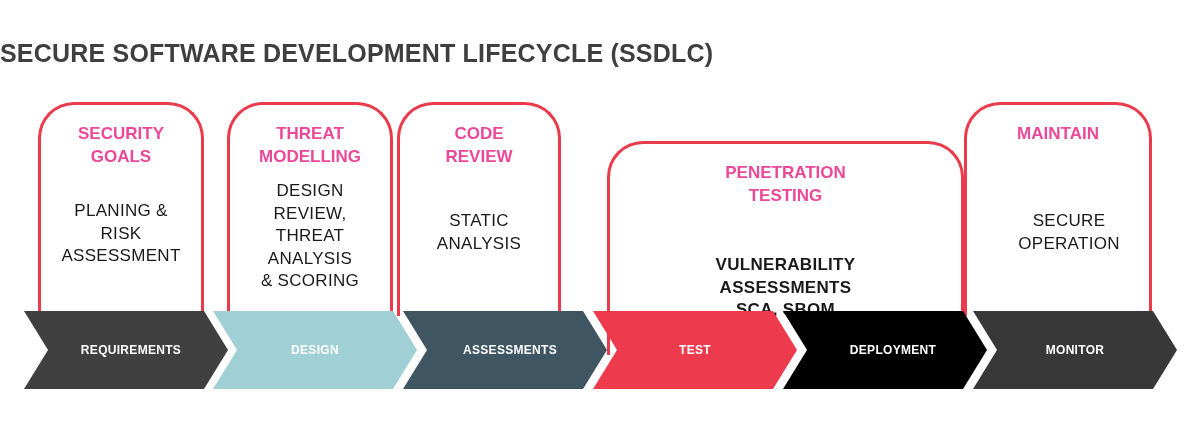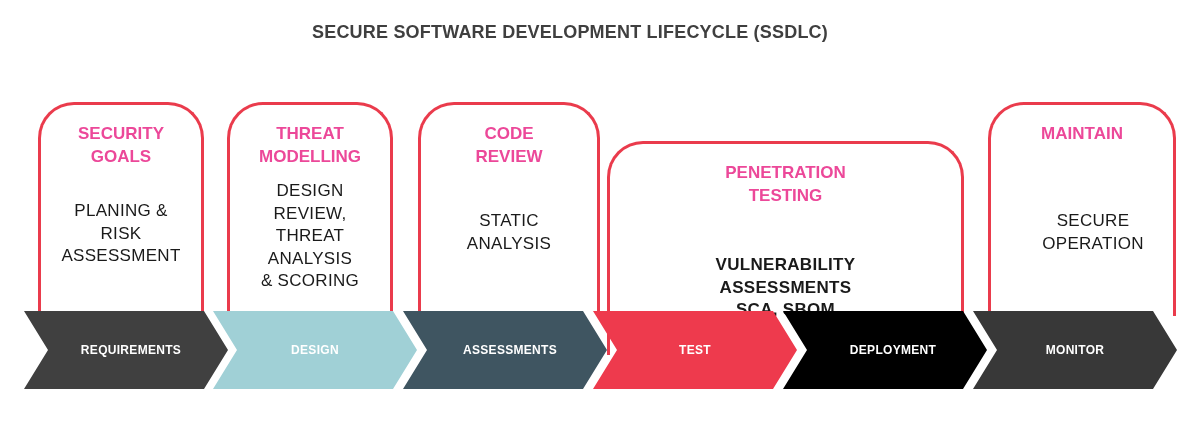--- a/index.html
+++ b/index.html
@@ -1,21 +1,21 @@
 <!DOCTYPE html>
 <html><head>
   <meta charset="utf-8">
   <style>
     * { margin: 0; padding: 0; box-sizing: border-box; }
     html, body { width: 1200px; height: 426px; background: #ffffff; overflow: hidden; }
     body { position: relative; font-family: "Liberation Sans", sans-serif; }
 
     .title {
-      position: absolute; left: 0; top: 22px; width: 1140px;
-      text-align: center; font-weight: bold; font-size: 18px;
+      position: absolute; left: 0; top: 39px; width: 1140px;
+      font-weight: bold; font-size: 25px;
       color: #3f3f3f; letter-spacing: 0.2px;
     }
 
     .box {
       position: absolute; top: 102px; height: 214px;
       border: 3px solid #ea3b4c; border-bottom: none;
       border-radius: 36px 36px 0 0; background: #ffffff;
     }
     .box-head {
       position: absolute; left: 0; right: 0; top: 17px;
@@ -51,36 +51,36 @@
 <div class="box" style="left:227px; width:166px;">
   <div class="box-head">THREAT
 MODELLING</div>
   <div class="box-body" style="top:75px;">DESIGN
 REVIEW,
 THREAT
 ANALYSIS
 &amp; SCORING</div>
 </div>
 
-<div class="box" style="left:418px; width:182px;">
+<div class="box" style="left:397px; width:164px;">
   <div class="box-head">CODE
 REVIEW</div>
   <div class="box-body" style="top:105px;">STATIC
 ANALYSIS</div>
 </div>
 
 <div class="box" style="left:607px; width:357px;margin-top:39px;">
   <div class="box-head">PENETRATION
 TESTING</div>
   <div class="box-body" style="top:110px;font-weight:bold;">VULNERABILITY
 ASSESSMENTS
 SCA, SBOM</div>
 </div>
 
-<div class="box" style="left:988px; width:188px;">
+<div class="box" style="left:964px; width:188px;">
   <div class="box-head">MAINTAIN</div>
   <div class="box-body" style="top:105px;margin-left:22px;">SECURE
 OPERATION</div>
 </div>
 
 <svg class="chevrons" viewBox="0 311 1200 79" width="1200" height="79">
   <polygon fill="#404040" points="24,311 204,311 228,350 204,389 24,389 48,350"></polygon>
   <polygon fill="#a0d0d6" points="213,311 393,311 417,350 393,389 213,389 237,350"></polygon>
   <polygon fill="#3f5561" points="403,311 583,311 607,350 583,389 403,389 427,350"></polygon>
   <polygon fill="#ee3a4d" points="593,311 773,311 797,350 773,389 593,389 617,350"></polygon>

